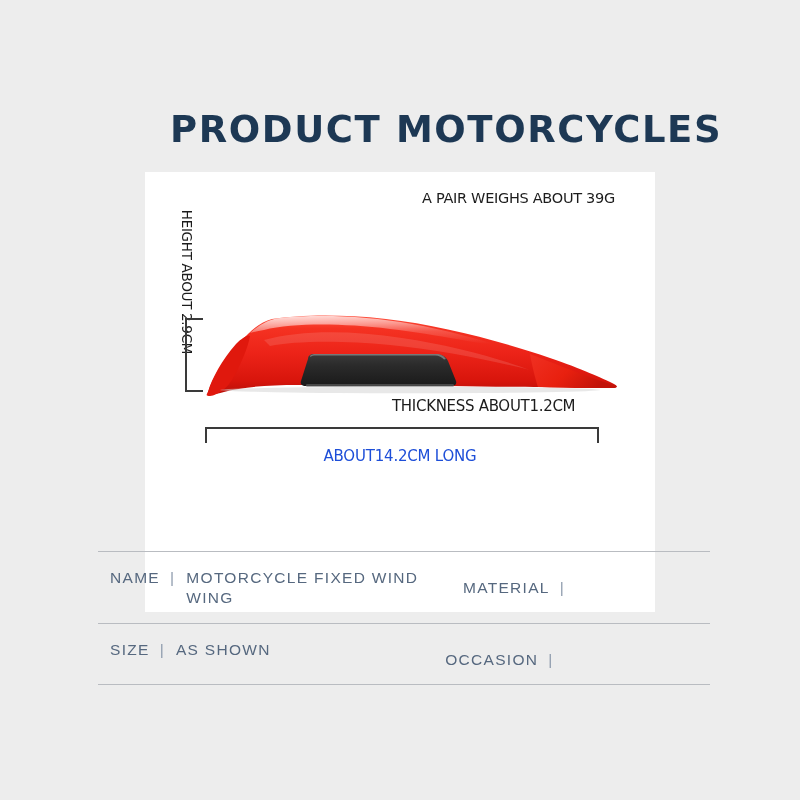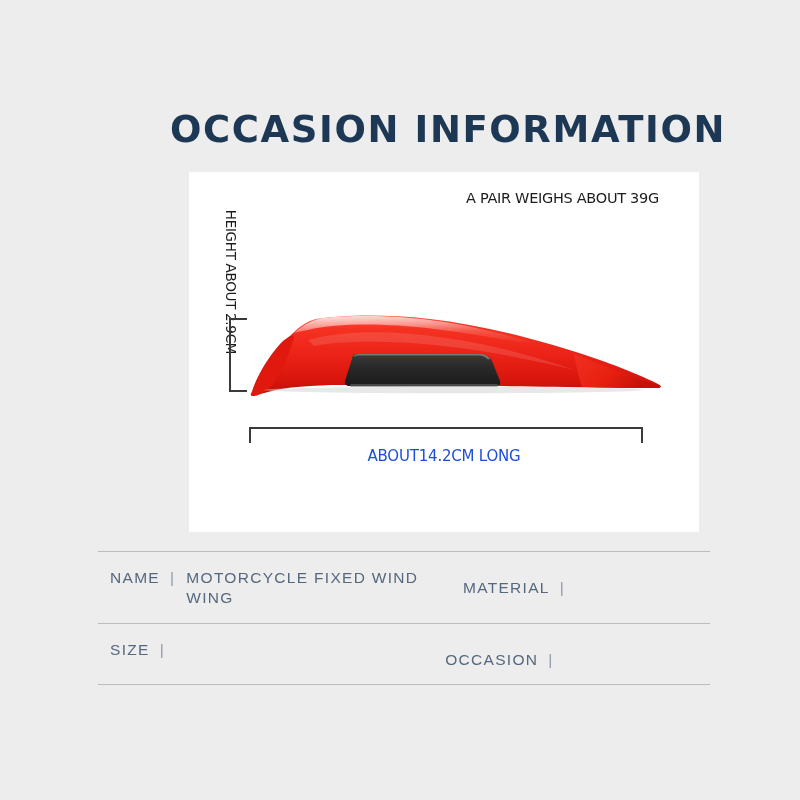--- a/index.html
+++ b/index.html
@@ -35,23 +35,22 @@
     font-family: "DejaVu Sans", sans-serif;
     white-space: nowrap;
   }
 
   
   .product-card {
     position: absolute;
     left: 145px;
     top: 172px;
     width: 510px;
-    height: 360px;
+    height: 440px;
     background: #ffffff;
-    margin-left: 44px;
   }
 
   .weight-note {
     position: absolute;
     left: 277px;
     top: 18px;
     font-size: 14.5px;
     color: #1c1c1c;
     font-family: "DejaVu Sans", sans-serif;
     letter-spacing: -0.3px;
@@ -178,21 +177,21 @@
   
   .row2 .cell-a { padding-left: 12px; }
   .row2 .cell-b { padding-left: 0px; }
   .row1 .cell-b { padding-left: 18px; }
 </style>
 </head>
 <body>
 
 <div id="page">
 
-  <div class="title">OCCASION INFORMATION</div>
+  <div class="title">PRODUCT MOTORCYCLES</div>
 
   <div class="product-card">
 
     <div class="weight-note">A PAIR WEIGHS ABOUT 39G</div>
 
     <div class="height-label">HEIGHT ABOUT 2.9CM</div>
     <div class="height-bracket"></div>
 
     <svg class="product-photo" viewBox="0 0 430 110" preserveAspectRatio="none">
       <defs>
@@ -276,20 +275,21 @@
                L 254 59.6
                C 252 57, 249 55.4, 245 55.4
                L 126 55.4
                C 123.4 55.4, 121.6 55.8, 120.6 57 Z" fill="#8d8d8d" opacity="0.75"></path>
 
       <rect x="116" y="84" width="148" height="3" rx="1.2" fill="#6e6e6e" opacity="0.55"></rect>
 
       <ellipse cx="220" cy="90" rx="190" ry="3.2" fill="#d6d6d6" opacity="0.55"></ellipse>
     </svg>
 
+    <div class="thickness-label">THICKNESS ABOUT1.2CM</div>
 
     <div class="length-bracket"></div>
     <div class="length-label">ABOUT14.2CM LONG</div>
   </div>
 
   <div class="spec-table">
 
     <div class="spec-divider"></div>
 
     <div class="spec-row row1">
@@ -303,20 +303,21 @@
         <span class="spec-sep">|</span>
       </div>
     </div>
 
     <div class="spec-divider"></div>
 
     <div class="spec-row row2">
       <div class="spec-cell cell-a">
         <span class="spec-key">SIZE</span>
         <span class="spec-sep">|</span>
+        <span class="spec-val">AS SHOWN</span>
       </div>
       <div class="spec-cell cell-b">
         <span class="spec-key">OCCASION</span>
         <span class="spec-sep">|</span>
       </div>
     </div>
 
     <div class="spec-divider"></div>
 
   </div>

